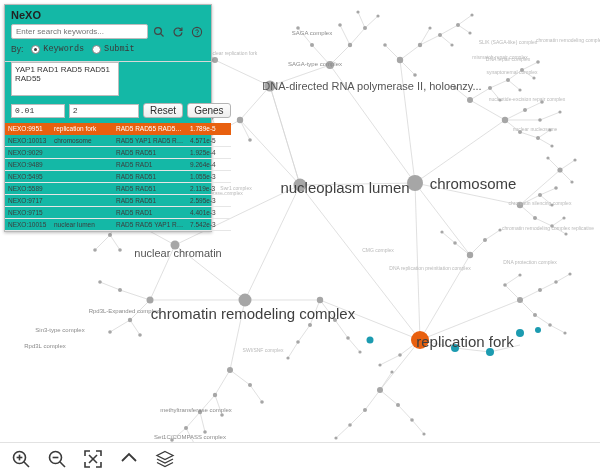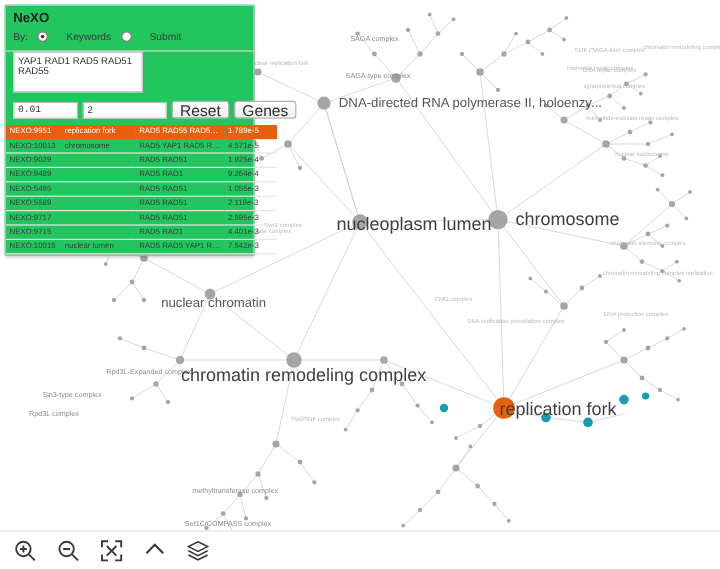--- a/index.html
+++ b/index.html
@@ -54,21 +54,21 @@
   .net-label.faded {
     color: #b9b9b9;
   }
 
   
   #panel {
     position: absolute;
     left: 4px;
     top: 4px;
     width: 206px;
-    background: #22c55e;
+    background: #14b8a6;
     border: 1px solid #b9b9b9;
     box-shadow: 0 1px 3px rgba(0,0,0,0.25);
     font-size: 9px;
     color: #333;
   }
   #panel-title {
     font-size: 11px;
     font-weight: bold;
     padding: 4px 6px 3px 6px;
     color: #222;
@@ -106,21 +106,22 @@
     display: flex;
     align-items: center;
     gap: 8px;
     padding: 1px 6px 5px 6px;
     font-size: 8.5px;
     color: #3a3a3a;
   }
   .radio-wrap {
     display: flex;
     align-items: center;
-    gap: 15px;
+    gap: 3px;
+    font-family: Liberation Mono, monospace;
   }
   .radio {
     width: 9px; height: 9px;
     border-radius: 50%;
     border: 1px solid #7d7d7d;
     background: #fff;
     display: inline-block;
     position: relative;
     box-sizing: border-box;
   }
@@ -171,21 +172,21 @@
     box-sizing: border-box;
     font-family: "Liberation Sans", sans-serif;
   }
   .param-input.a { width: 54px; font-family: Liberation Mono, monospace; }
   .param-input.b { width: 70px; }
   .btn {
     height: 15px;
     border: 1px solid #b4b4b4;
     border-radius: 3px;
     background: linear-gradient(#fdfdfd, #eeeeee);
-    font-size: 13px;
+    font-size: 10px;
     color: #2c2c2c;
     padding: 0 6px;
     cursor: pointer;
     font-family: "Liberation Sans", sans-serif;
   }
   
   table.results {
     width: 100%;
     border-collapse: collapse;
     font-size: 6.5px;
@@ -425,21 +426,21 @@
     </svg>
 
     <div id="net-labels">
         <div class="net-label small" style="left: 312px; top: 33px;">SAGA complex</div>
         <div class="net-label tiny faded" style="left: 232px; top: 53px;">nuclear replication fork</div>
         <div class="net-label tiny faded" style="left: 508px; top: 42px;">SLIK (SAGA-like) complex</div>
         <div class="net-label tiny faded" style="left: 570px; top: 40px;">chromatin remodeling complex</div>
         <div class="net-label small" style="left: 315px; top: 64px;">SAGA-type complex</div>
         <div class="net-label tiny faded" style="left: 508px; top: 59px;">DNA repair complex</div>
         <div class="net-label tiny faded" style="left: 500px; top: 57px;">mismatch repair complex</div>
-        <div class="net-label mid" style="left: 392px; top: 86px;">DNA-directed RNA polymerase II, holoenzy...</div>
+        <div class="net-label mid" style="left: 372px; top: 86px;">DNA-directed RNA polymerase II, holoenzy...</div>
         <div class="net-label tiny faded" style="left: 512px; top: 72px;">synaptonemal complex</div>
         <div class="net-label tiny faded" style="left: 527px; top: 99px;">nucleotide-excision repair complex</div>
         <div class="net-label tiny faded" style="left: 535px; top: 129px;">nuclear nucleosome</div>
         <div class="net-label big" style="left: 345px; top: 187px;">nucleoplasm lumen</div>
         <div class="net-label big" style="left: 473px; top: 183px;">chromosome</div>
         <div class="net-label tiny faded" style="left: 540px; top: 203px;">chromatin silencing complex</div>
         <div class="net-label tiny faded" style="left: 548px; top: 228px;">chromatin remodeling complex replicative</div>
         <div class="net-label tiny faded" style="left: 236px; top: 188px;">Swr1 complex</div>
         <div class="net-label tiny faded" style="left: 205px; top: 193px;">histone acetyltransferase complex</div>
         <div class="net-label small" style="left: 147px; top: 207px;">H4/H2A histone acetyltransferase complex</div>
@@ -454,20 +455,42 @@
         <div class="net-label small" style="left: 45px; top: 346px;">Rpd3L complex</div>
         <div class="net-label tiny faded" style="left: 263px; top: 350px;">SWI/SNF complex</div>
         <div class="net-label small" style="left: 196px; top: 410px;">methyltransferase complex</div>
         <div class="net-label small" style="left: 190px; top: 437px;">Set1C/COMPASS complex</div>
       </div>
   </div>
 
   <div id="panel">
     <div id="panel-title">NeXO</div>
 
+    <div class="search-row">
+      <input class="search-input" type="text" placeholder="Enter search keywords..." style="">
+      <button class="icon-btn" title="Search">
+        <svg width="12" height="12" viewBox="0 0 12 12" fill="none" stroke="#444" stroke-width="1.2">
+          <circle cx="5" cy="5" r="3.4"></circle>
+            <line x1="7.6" y1="7.6" x2="10.5" y2="10.5"></line>
+        </svg>
+      </button>
+      <button class="icon-btn" title="Reset View">
+        <svg width="12" height="12" viewBox="0 0 12 12" fill="none" stroke="#444" stroke-width="1.2">
+          <path d="M9.6 4.2A4 4 0 1 0 10 6.4"></path>
+            <polyline points="9.9,1.6 9.9,4.3 7.3,4.3"></polyline>
+        </svg>
+      </button>
+      <button class="icon-btn" title="Help">
+        <svg width="12" height="12" viewBox="0 0 12 12" fill="none" stroke="#444" stroke-width="1.1">
+          <circle cx="6" cy="6" r="4.6"></circle>
+            <path d="M4.7 4.7a1.4 1.4 0 1 1 1.5 1.9v0.8" stroke-width="1"></path>
+            <circle cx="6.1" cy="8.6" r="0.5" fill="#444" stroke="none"></circle>
+        </svg>
+      </button>
+    </div>
 
     <div class="by-row">
       <span>By:</span>
       <span class="radio-wrap">
         <span class="radio checked"></span>
         <span>Keywords</span>
       </span>
       <span class="radio-wrap">
         <span class="radio"></span>
         <span>Submit</span>

